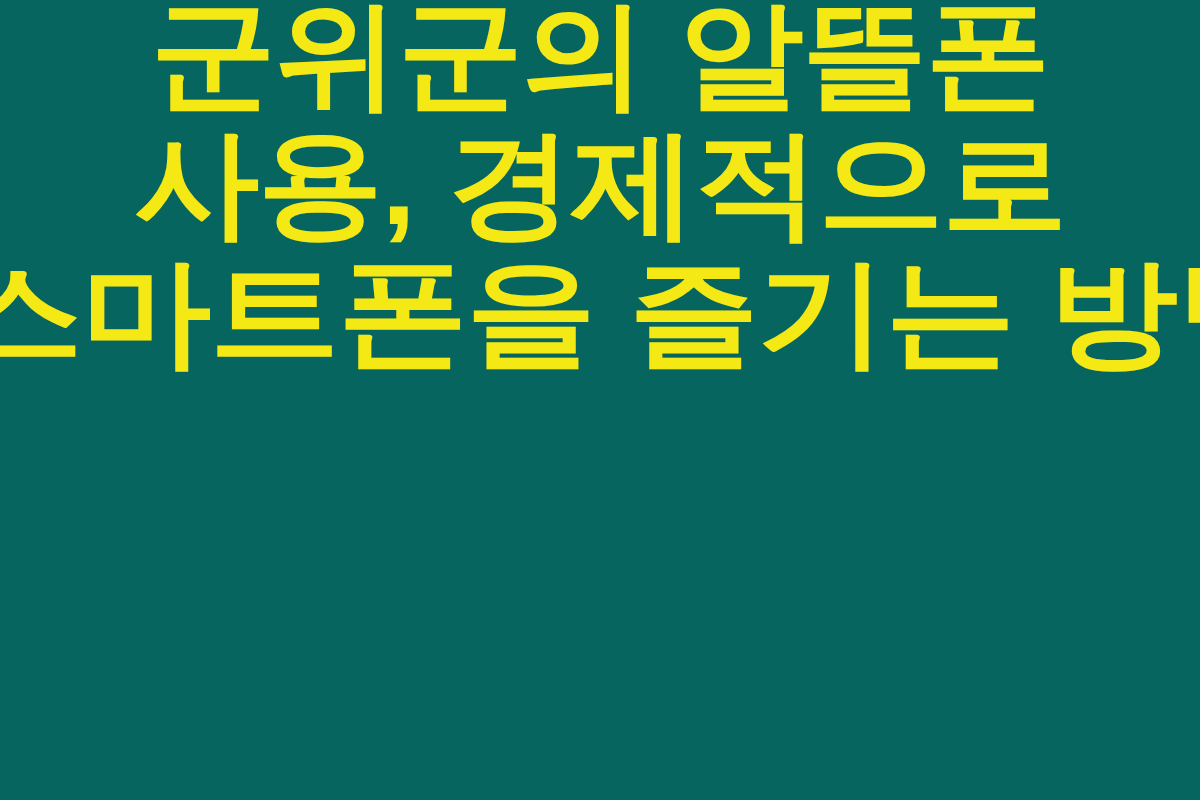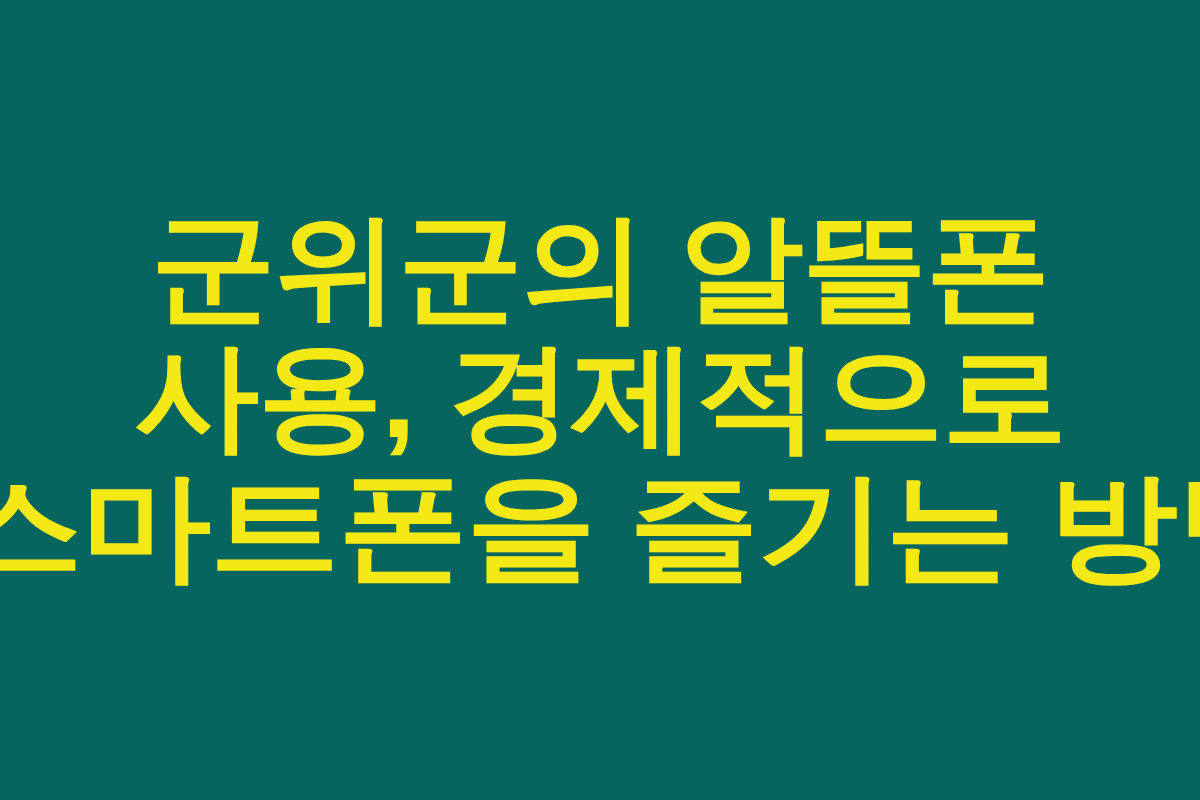--- a/index.html
+++ b/index.html
@@ -11,21 +11,21 @@
     height: 800px;
     overflow: hidden;
     font-family: "Liberation Sans", "DejaVu Sans", sans-serif;
   }
   #thumbnail-card {
     position: relative;
     width: 1200px;
     height: 800px;
     background: #06655f;
     display: flex;
-    align-items: center;
+    align-items: flex-start;
     justify-content: center;
     box-sizing: border-box;
   }
   #headline-block {
     width: 100%;
     text-align: center;
     padding: 0 12px;
     box-sizing: border-box;
     margin-top: -4px;
   }

